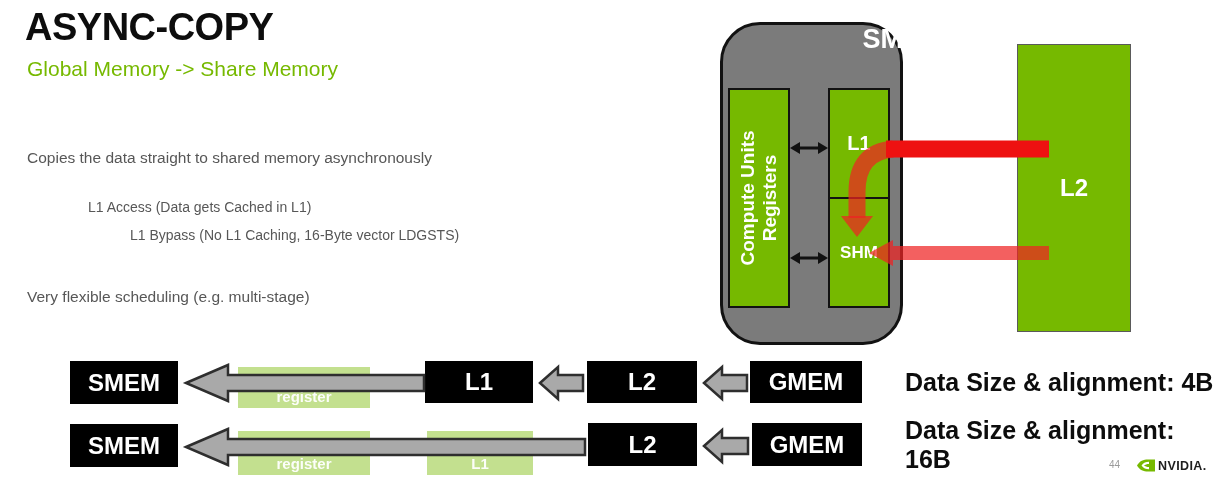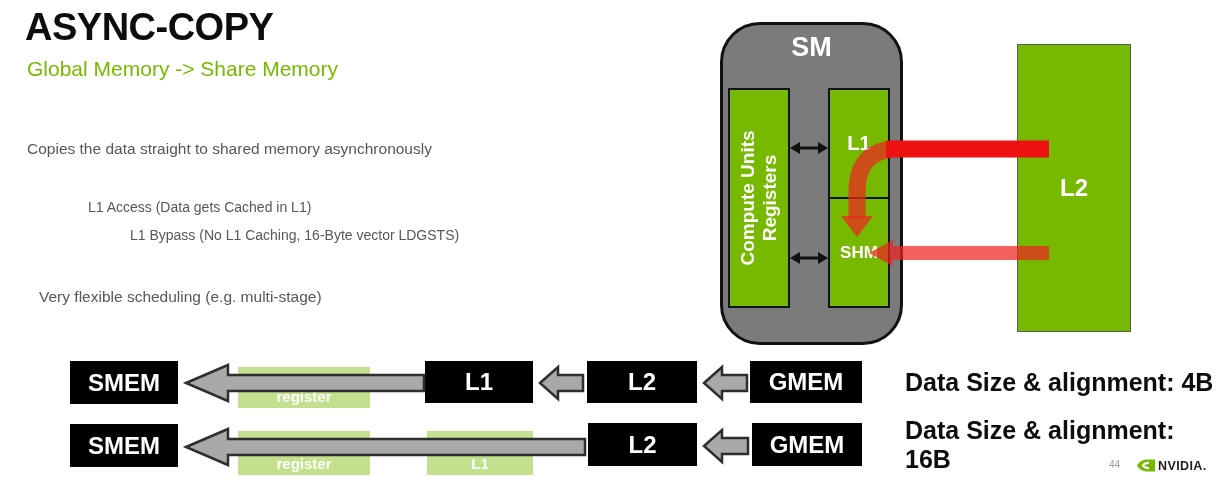--- a/index.html
+++ b/index.html
@@ -12,30 +12,30 @@
     font-family: "Liberation Sans", sans-serif;
   }
   .abs { position: absolute; }
 
   
   .title { left: 25px; top: 6px; font-size: 38px; font-weight: bold; color: #0d0d0d; letter-spacing: -0.5px; }
   .subtitle { left: 27px; top: 57px; font-size: 21px; font-weight: normal; color: #76b900; }
 
   
   .body-text { color: #575757; font-size: 15.5px; line-height: 19px; }
-  .intro { left: 27px; top: 139px; }
+  .intro { left: 27px; top: 148px; }
   .bullet { left: 88px; font-size: 14px; color: #575757; }
   .bullet-1 { top: 199px; }
   .bullet-2 { top: 227px; margin-left: 42px; }
-  .note { left: 27px; top: 287px; margin-left: 12px; }
+  .note { left: 27px; top: 287px; }
 
   
   .sm-container { left: 720px; top: 22px; width: 183px; height: 323px;
     background: #7b7b7b; border: 3px solid #121212; border-radius: 40px; }
-  .sm-title { left: 720px; top: 32px; width: 183px; text-align: center;
+  .sm-title { left: 720px; top: 24px; width: 183px; text-align: right;
     color: #fff; font-size: 27px; font-weight: bold; }
   .green-box { background: #76b900; border: 2px solid #121212;
     display: flex; align-items: center; justify-content: center;
     color: #fff; font-weight: bold; }
   .compute-box { left: 728px; top: 88px; width: 62px; height: 220px; }
   .compute-label { position: absolute; left: 50%; top: 50%;
     transform: translate(-50%,-50%) rotate(-90deg);
     white-space: nowrap; text-align: center; font-size: 19px; line-height: 22px;
     color: #fff; font-weight: bold; }
   .l1-box { left: 828px; top: 88px; width: 62px; height: 111px; font-size: 20px; }

